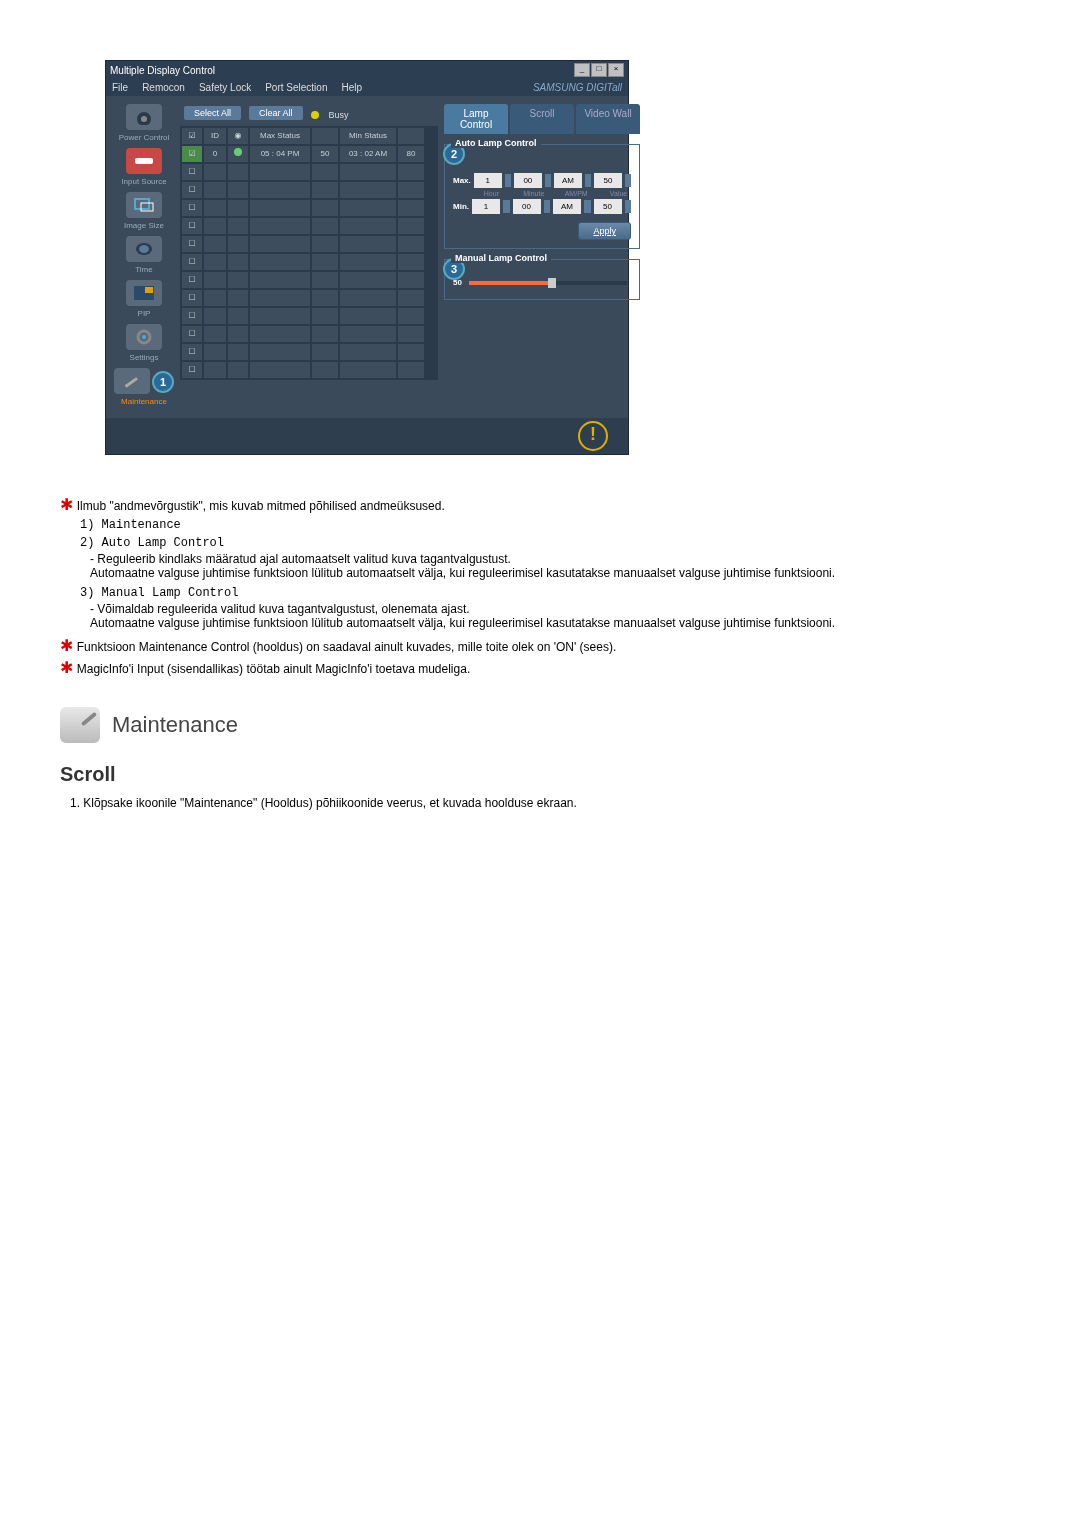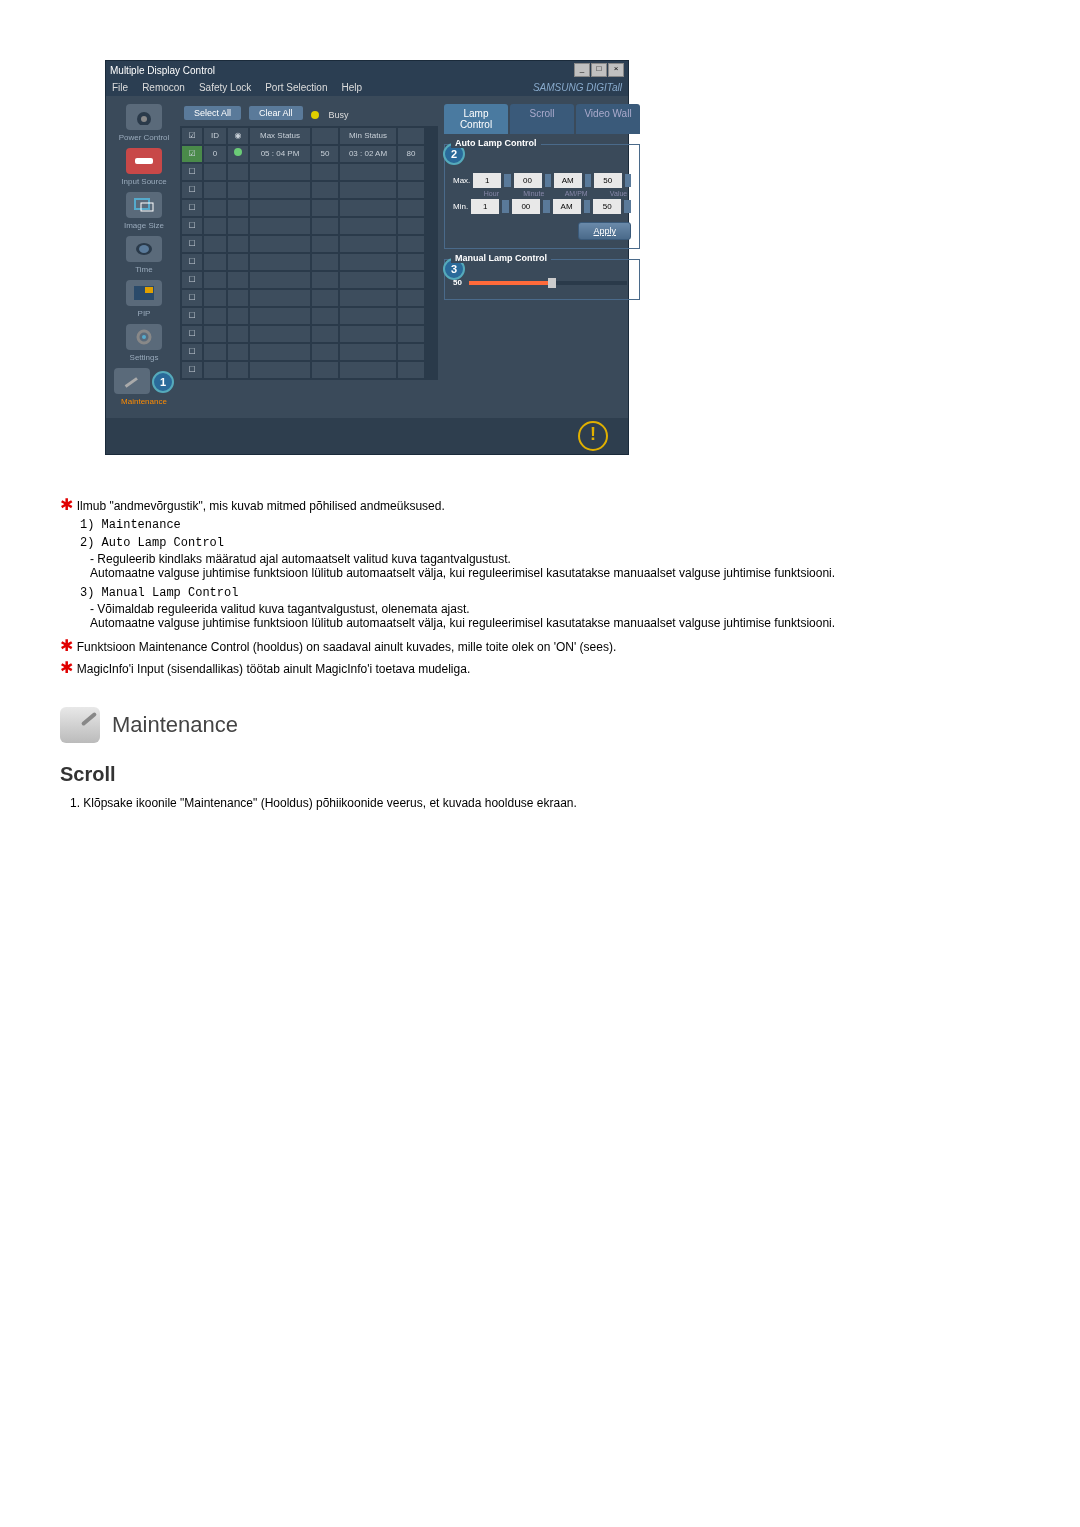--- a/index.html
+++ b/index.html
@@ -204,21 +204,21 @@
       padding: 0 4px;
     }
     .ctl-row {
       display: flex;
       gap: 3px;
       align-items: center;
       font-size: 8px;
       color: #fff;
       margin-bottom: 4px;
     }
-    .ctl-lbl { width: 24px; font-weight: normal; }
+    .ctl-lbl { width: 24px; font-weight: bold; }
     .ctl-mini { width: 26px; font-size: 7px; color: #88a; text-align: center; }
     .sel {
       width: 24px;
       height: 13px;
       background: #e8e8e8;
       color: #000;
       font-size: 8px;
       border: none;
       text-align: center;
     }

